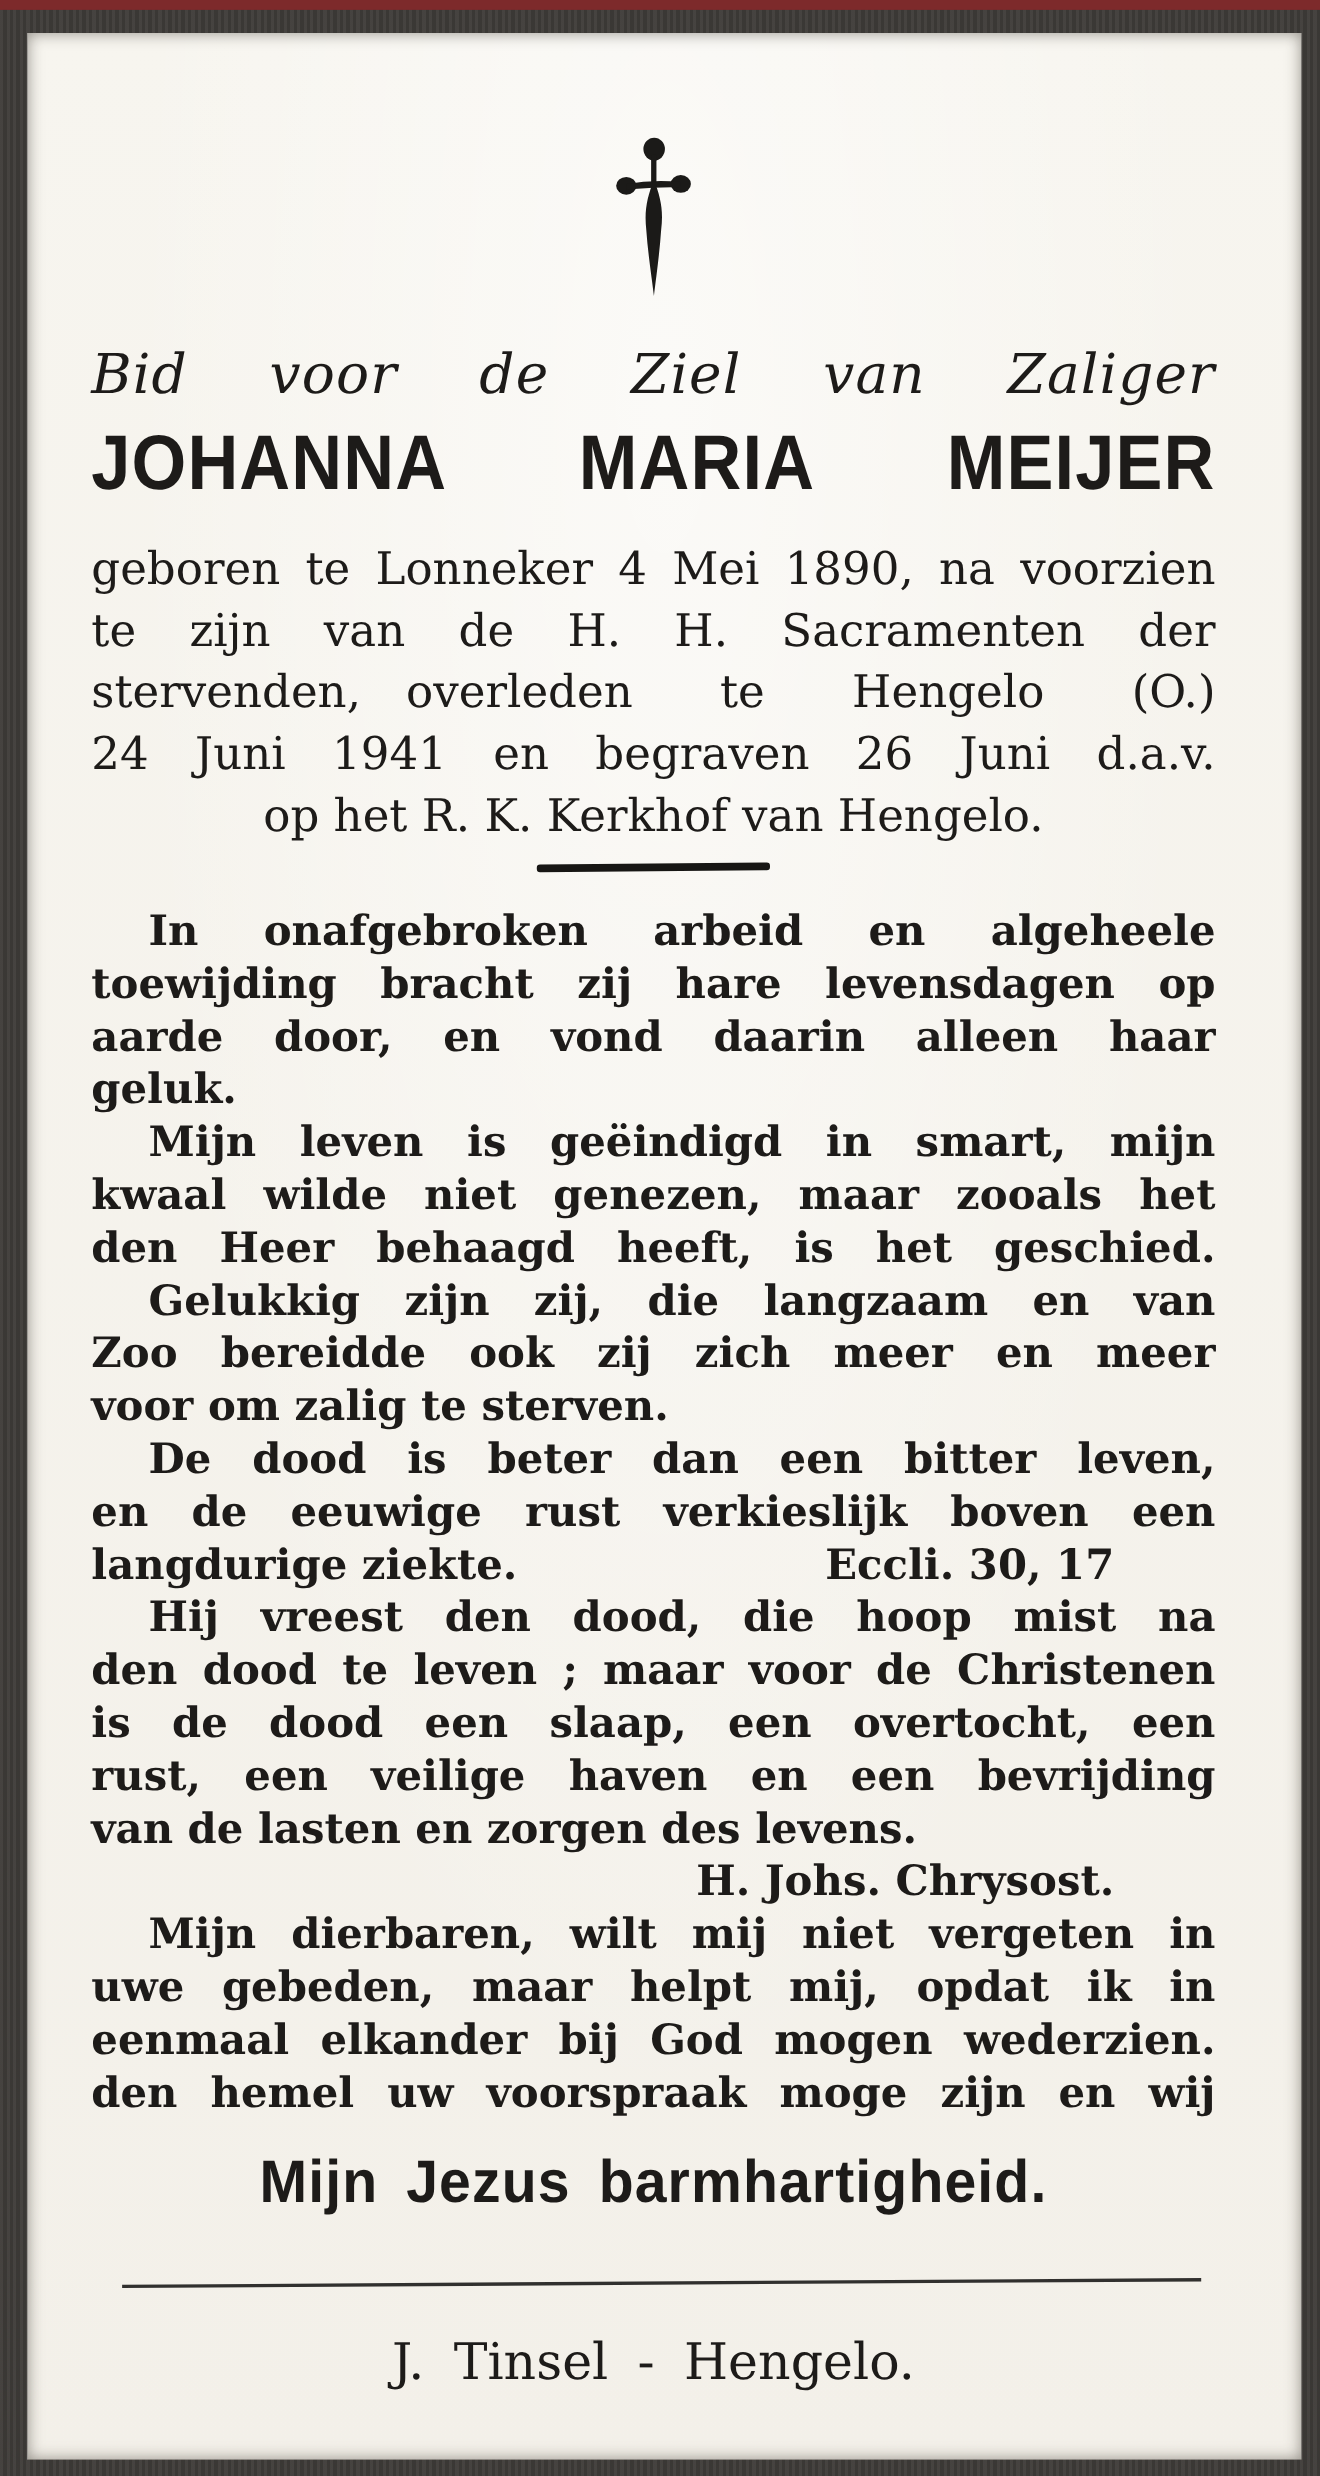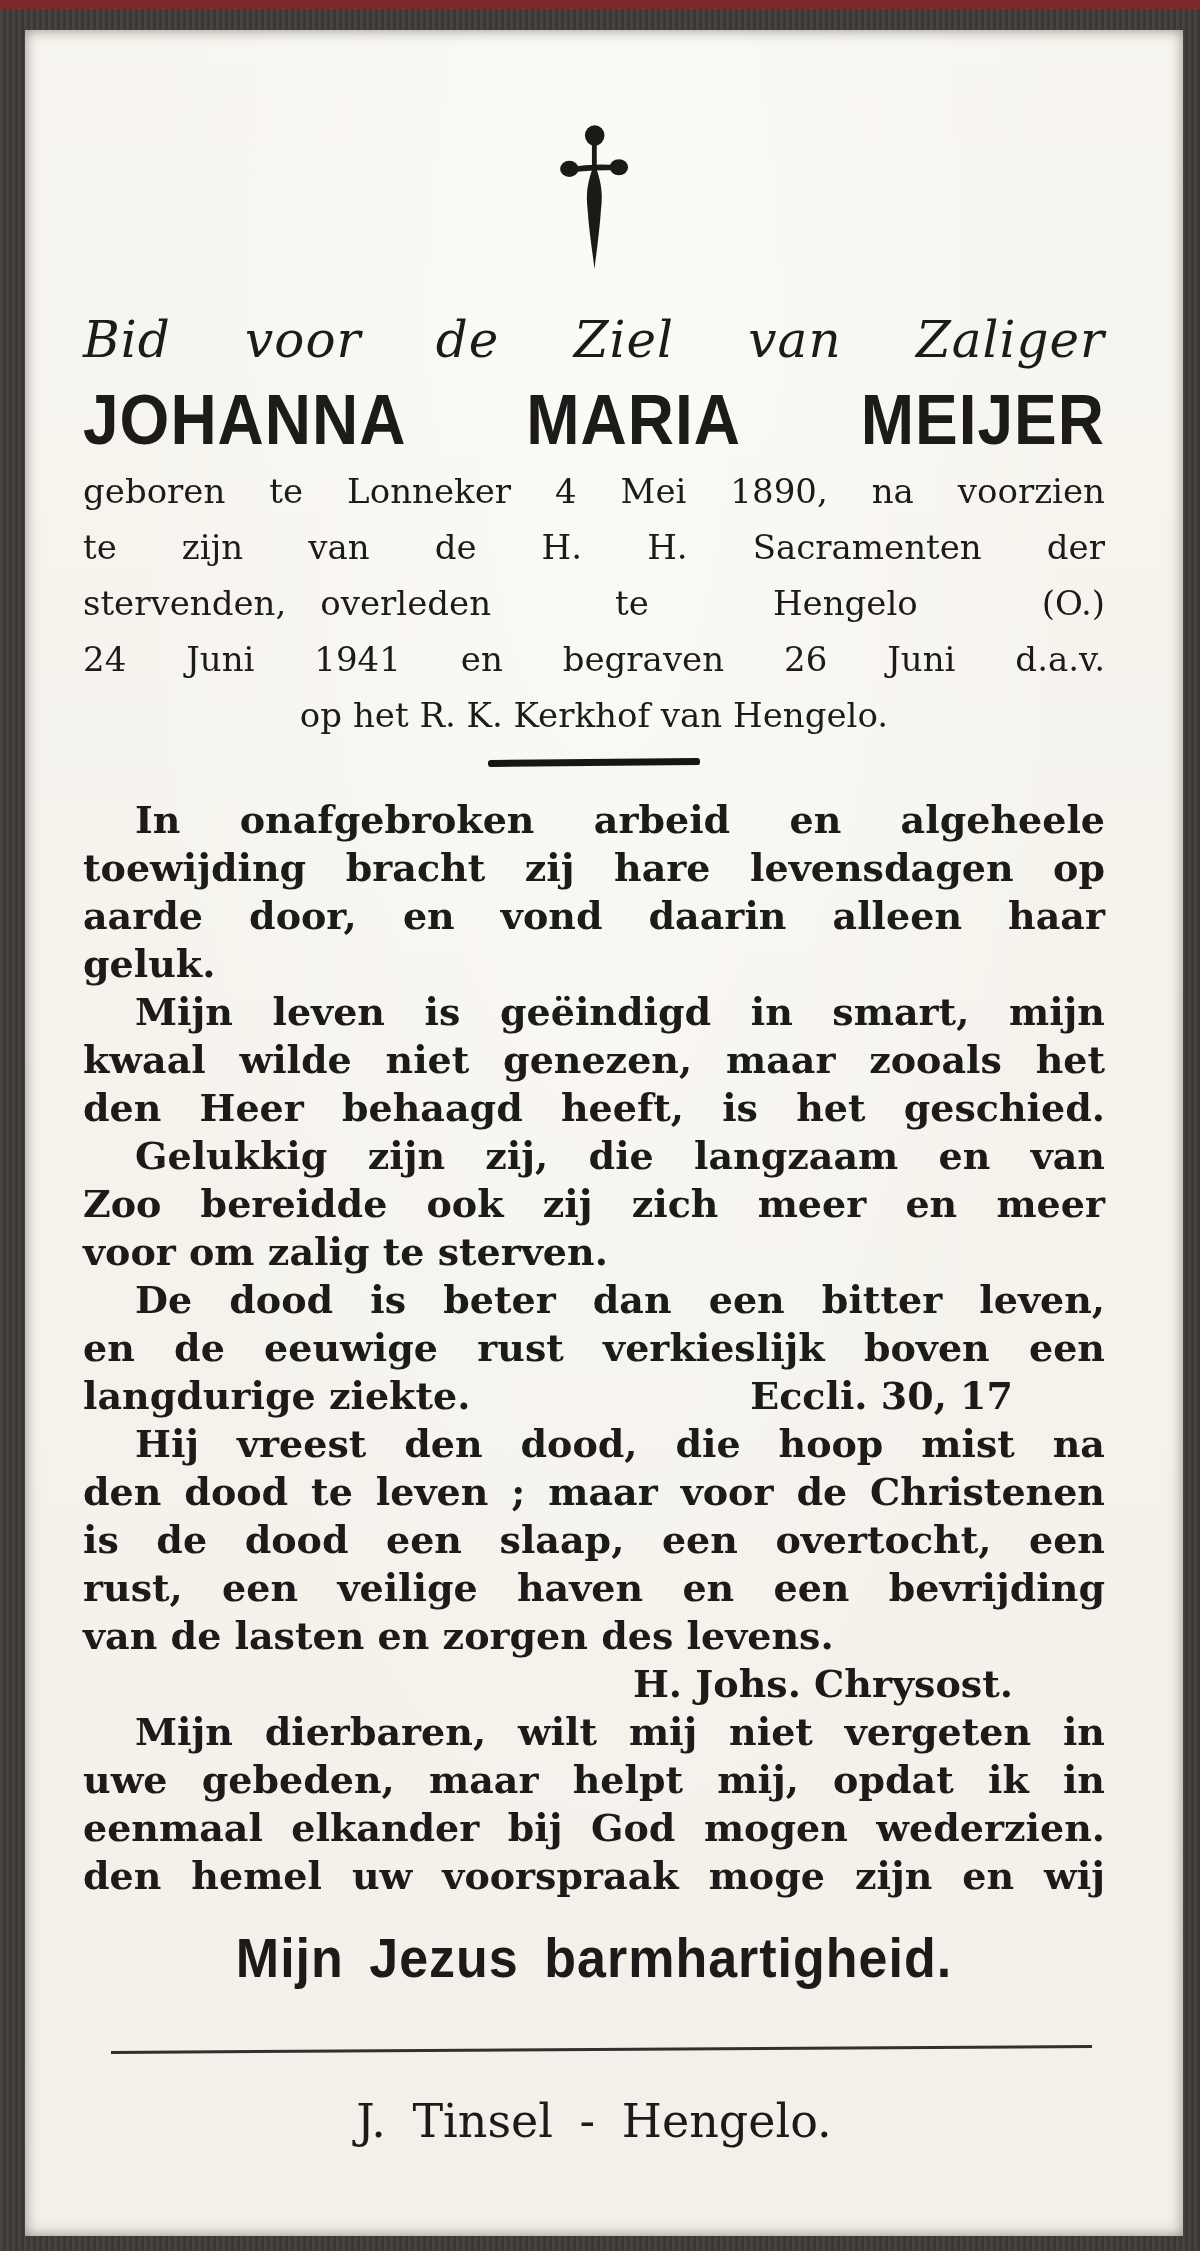--- a/index.html
+++ b/index.html
@@ -48,22 +48,22 @@
     font-size: 64px;
     line-height: 84px;
     transform: scaleY(1.1);
     transform-origin: 50% 50%;
     text-align: justify;
     text-align-last: justify;
     letter-spacing: 1px;
     white-space: nowrap;
   }
   .vitae {
-    margin-top: 1px;
-    font-size: 34px;
+    margin-top: 27px;
+    font-size: 41px;
     line-height: 56px;
   }
   .divider-rule {
     margin: 16px auto 0 auto;
     width: 212px; height: 7px;
     background: #171614;
     border-radius: 3px;
     transform: rotate(-0.5deg);
   }
   .body-text {

